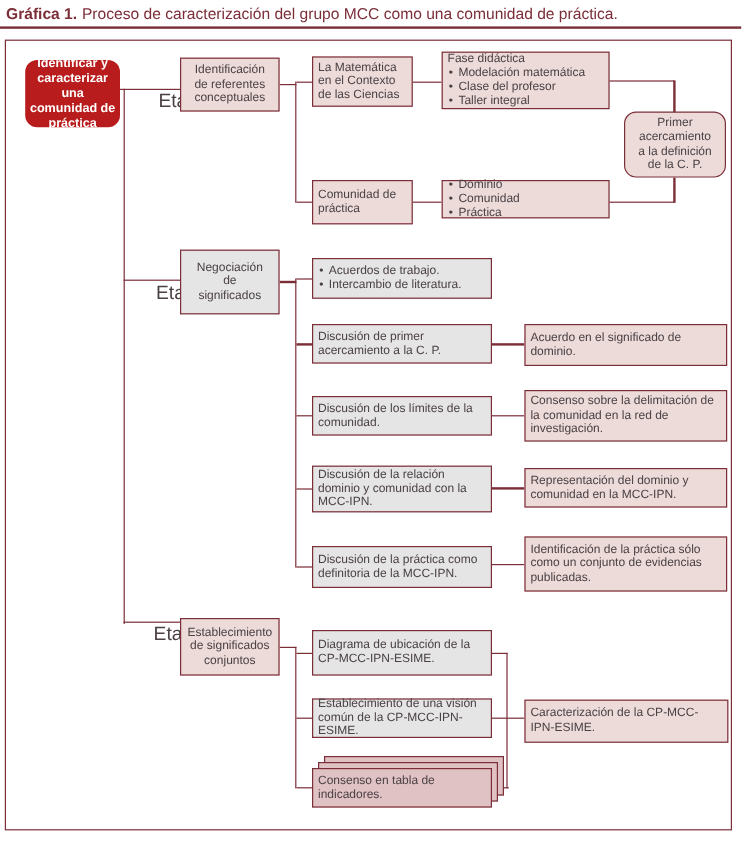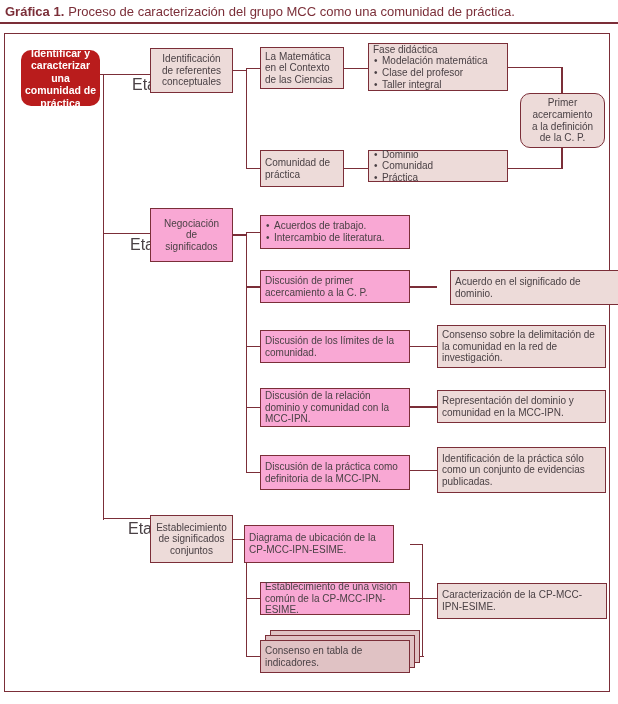--- a/index.html
+++ b/index.html
@@ -7,21 +7,21 @@
           font-family:"Liberation Sans",sans-serif;overflow:hidden;}
   .title{position:absolute;left:5px;top:4px;font-size:13px;color:#7b2e38;white-space:nowrap;}
   .title .pfx{font-weight:bold;margin-right:4px;}
   .rule{position:absolute;left:0;top:22px;width:618px;height:1.5px;background:#7b2e38;}
   .frame{position:absolute;left:4px;top:33px;width:606px;height:659px;
          border:1.5px solid #7b2e38;box-sizing:border-box;background:#fff;}
   .ln{position:absolute;background:#7b2e38;}
   .box{position:absolute;box-sizing:border-box;border:1.5px solid #7b2e38;
        font-size:10px;line-height:1.16;color:#4a4145;}
   .light{background:#eddbd9;}
-  .dusty{background:#f9a8d4;}
+  .dusty{background:#e5e5e5;}
   .ctr{display:flex;align-items:center;justify-content:center;text-align:center;padding:1px 17px;}
   .lft{display:flex;flex-direction:column;justify-content:center;padding:2px 4px;}
   .round{border-radius:10px;}
   .rootbox{position:absolute;box-sizing:border-box;background:#b91c1c;color:#fff;
            font-weight:bold;font-size:10.5px;line-height:1.18;border-radius:10px;
            display:flex;align-items:center;justify-content:center;text-align:center;padding:2px;}
   .etapa{position:absolute;font-size:16px;color:#4a4145;white-space:nowrap;padding-left:24px;}
   .bullet{position:relative;padding-left:9px;}
   .bullet::before{content:"\2022";position:absolute;left:1px;}
   .stack-layer{position:absolute;width:150px;height:33px;box-sizing:border-box;
@@ -98,30 +98,30 @@
     <div class="bullet">Práctica</div>
   </div>
   <div class="box light ctr round" style="left:520px;top:93px;width:85px;height:55px;padding:0 8px">Primer acercamiento a la definición de la C. P.</div>
 
   <div class="box dusty ctr" style="left:150px;top:208px;width:83px;height:54px;padding:0 11px">Negociación de significados</div>
   <div class="box dusty lft" style="left:260px;top:215px;width:150px;height:34px">
     <div class="bullet">Acuerdos de trabajo.</div>
     <div class="bullet">Intercambio de literatura.</div>
   </div>
   <div class="box dusty lft" style="left:260px;top:270px;width:150px;height:33px">Discusión de primer acercamiento a la C. P.</div>
-  <div class="box light lft" style="left:450px;top:270px;width:169px;height:35px">Acuerdo en el significado de dominio.</div>
+  <div class="box light lft" style="left:437px;top:270px;width:169px;height:35px">Acuerdo en el significado de dominio.</div>
   <div class="box dusty lft" style="left:260px;top:330px;width:150px;height:33px">Discusión de los límites de la comunidad.</div>
   <div class="box light lft" style="left:437px;top:325px;width:169px;height:43px">Consenso sobre la delimitación de la comunidad en la red de investigación.</div>
   <div class="box dusty lft" style="left:260px;top:388px;width:150px;height:39px">Discusión de la relación dominio y comunidad con la MCC-IPN.</div>
   <div class="box light lft" style="left:437px;top:390px;width:169px;height:33px">Representación del dominio y comunidad en la MCC-IPN.</div>
   <div class="box dusty lft" style="left:260px;top:455px;width:150px;height:35px">Discusión de la práctica como definitoria de la MCC-IPN.</div>
   <div class="box light lft" style="left:437px;top:447px;width:169px;height:46px">Identificación de la práctica sólo como un conjunto de evidencias publicadas.</div>
 
   <div class="box light ctr" style="left:150px;top:515px;width:83px;height:48px">Establecimiento de significados conjuntos</div>
-  <div class="box dusty lft" style="left:244px;top:525px;width:150px;height:38px">Diagrama de ubicación de la CP-MCC-IPN-ESIME.</div>
+  <div class="box dusty lft" style="left:260px;top:525px;width:150px;height:38px">Diagrama de ubicación de la CP-MCC-IPN-ESIME.</div>
   <div class="box dusty lft" style="left:260px;top:582px;width:150px;height:33px">Establecimiento de una visión común de la CP-MCC-IPN-ESIME.</div>
   <div style="position:absolute;left:260px;top:630px;width:161px;height:44px">
     <div class="stack-layer" style="left:10px;top:0"></div>
     <div class="stack-layer" style="left:5px;top:5px"></div>
     <div class="stack-layer lft" style="left:0;top:10px;display:flex;flex-direction:column;justify-content:center;padding:2px 4px;font-size:10px;line-height:1.16;color:#4a4145;">Consenso en tabla de indicadores.</div>
   </div>
   <div class="box light lft" style="left:437px;top:583px;width:170px;height:36px">Caracterización de la CP-MCC-IPN-ESIME.</div>
 
 </div>
 

